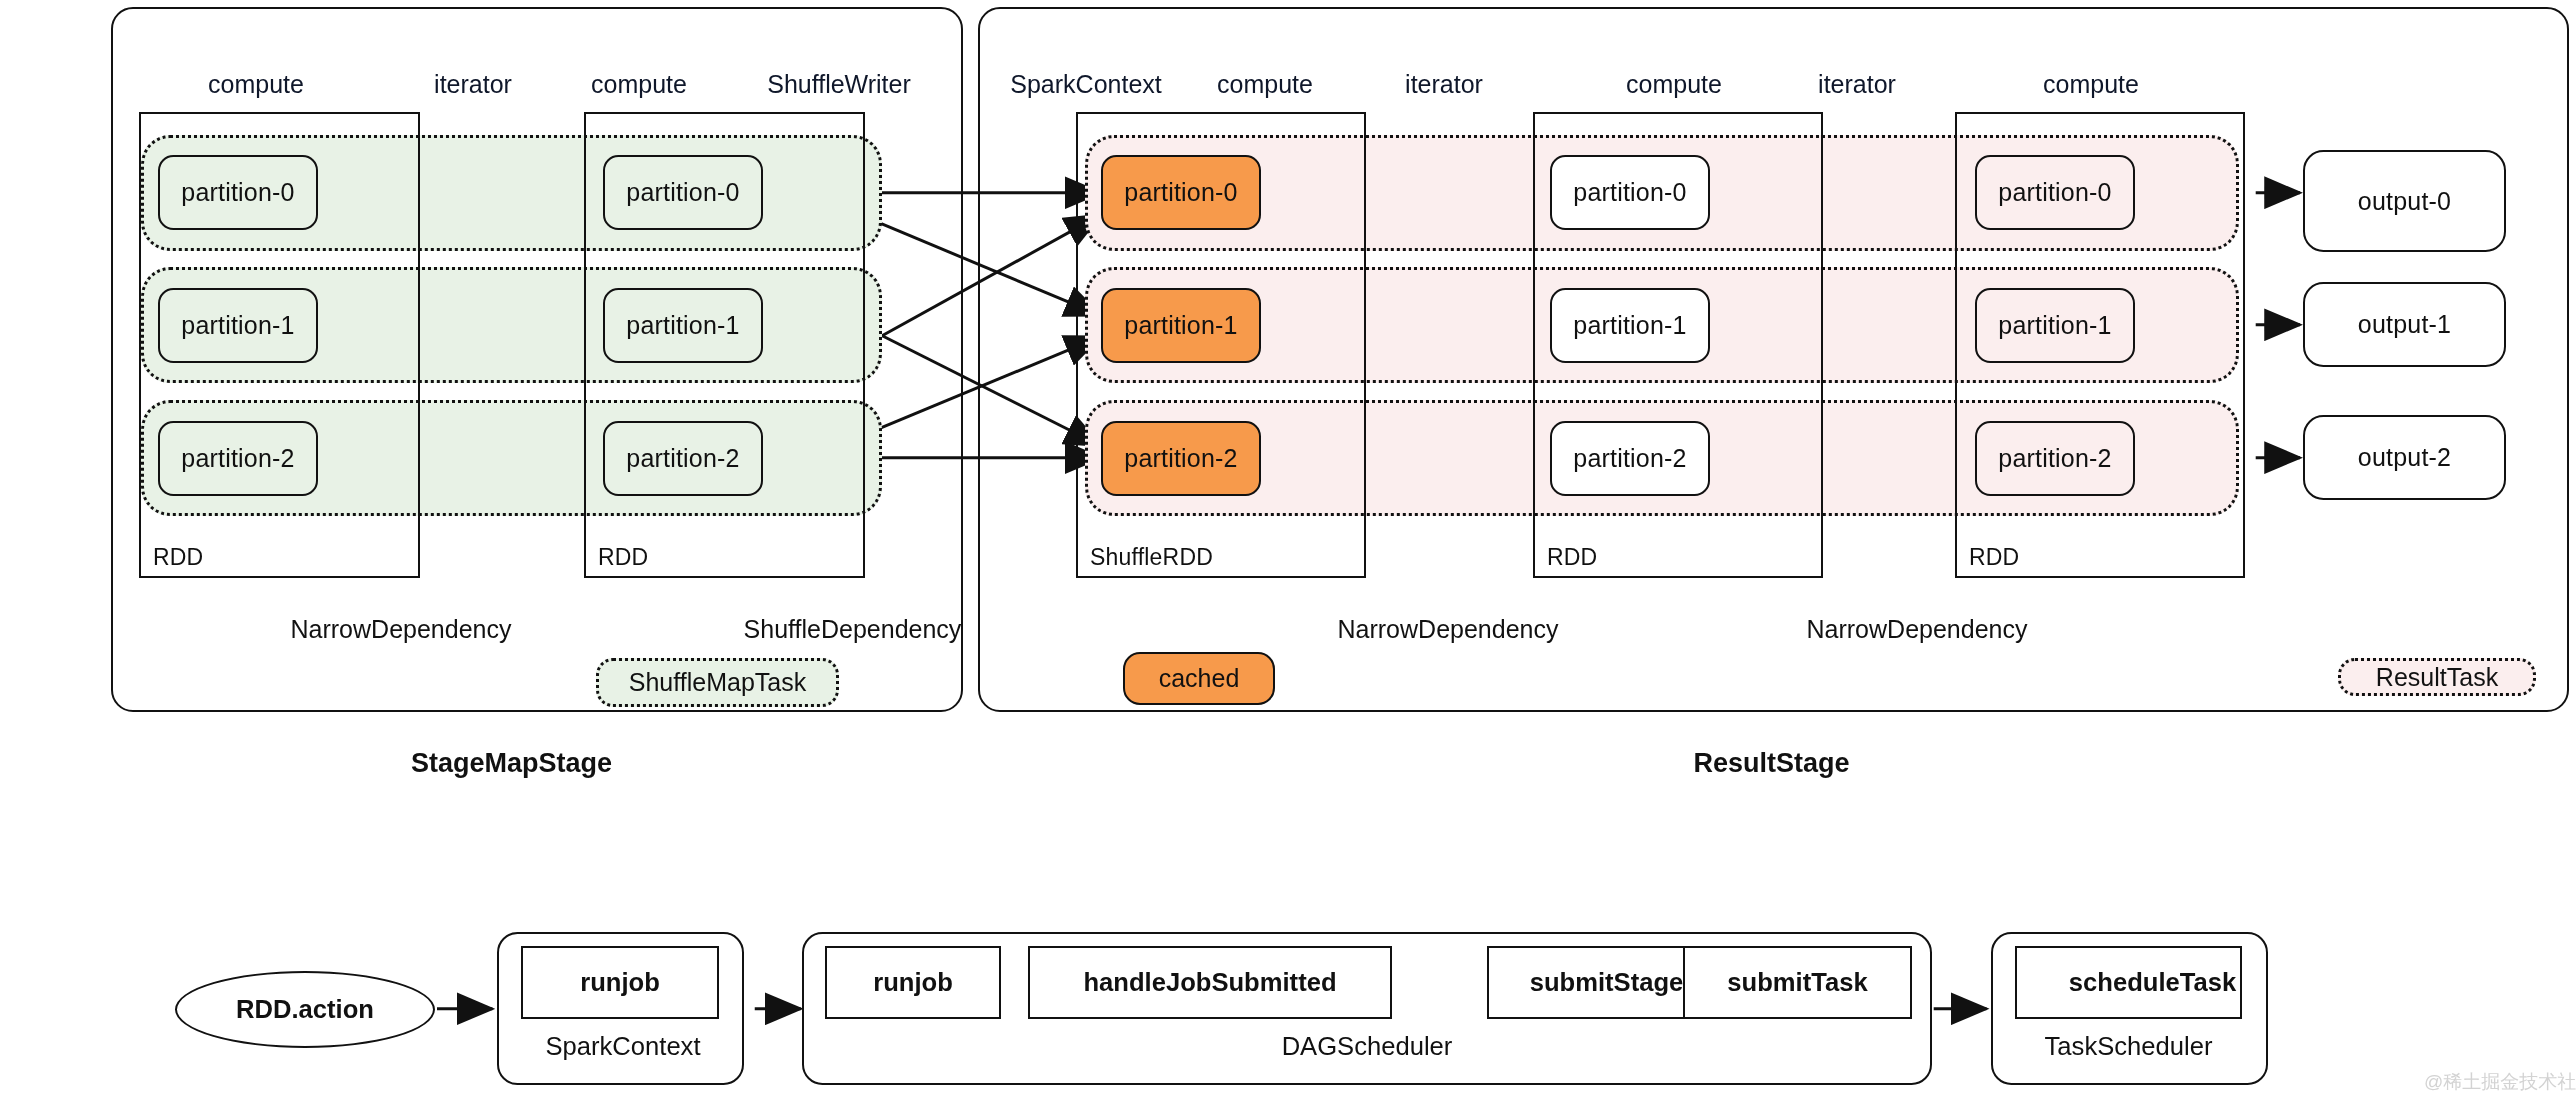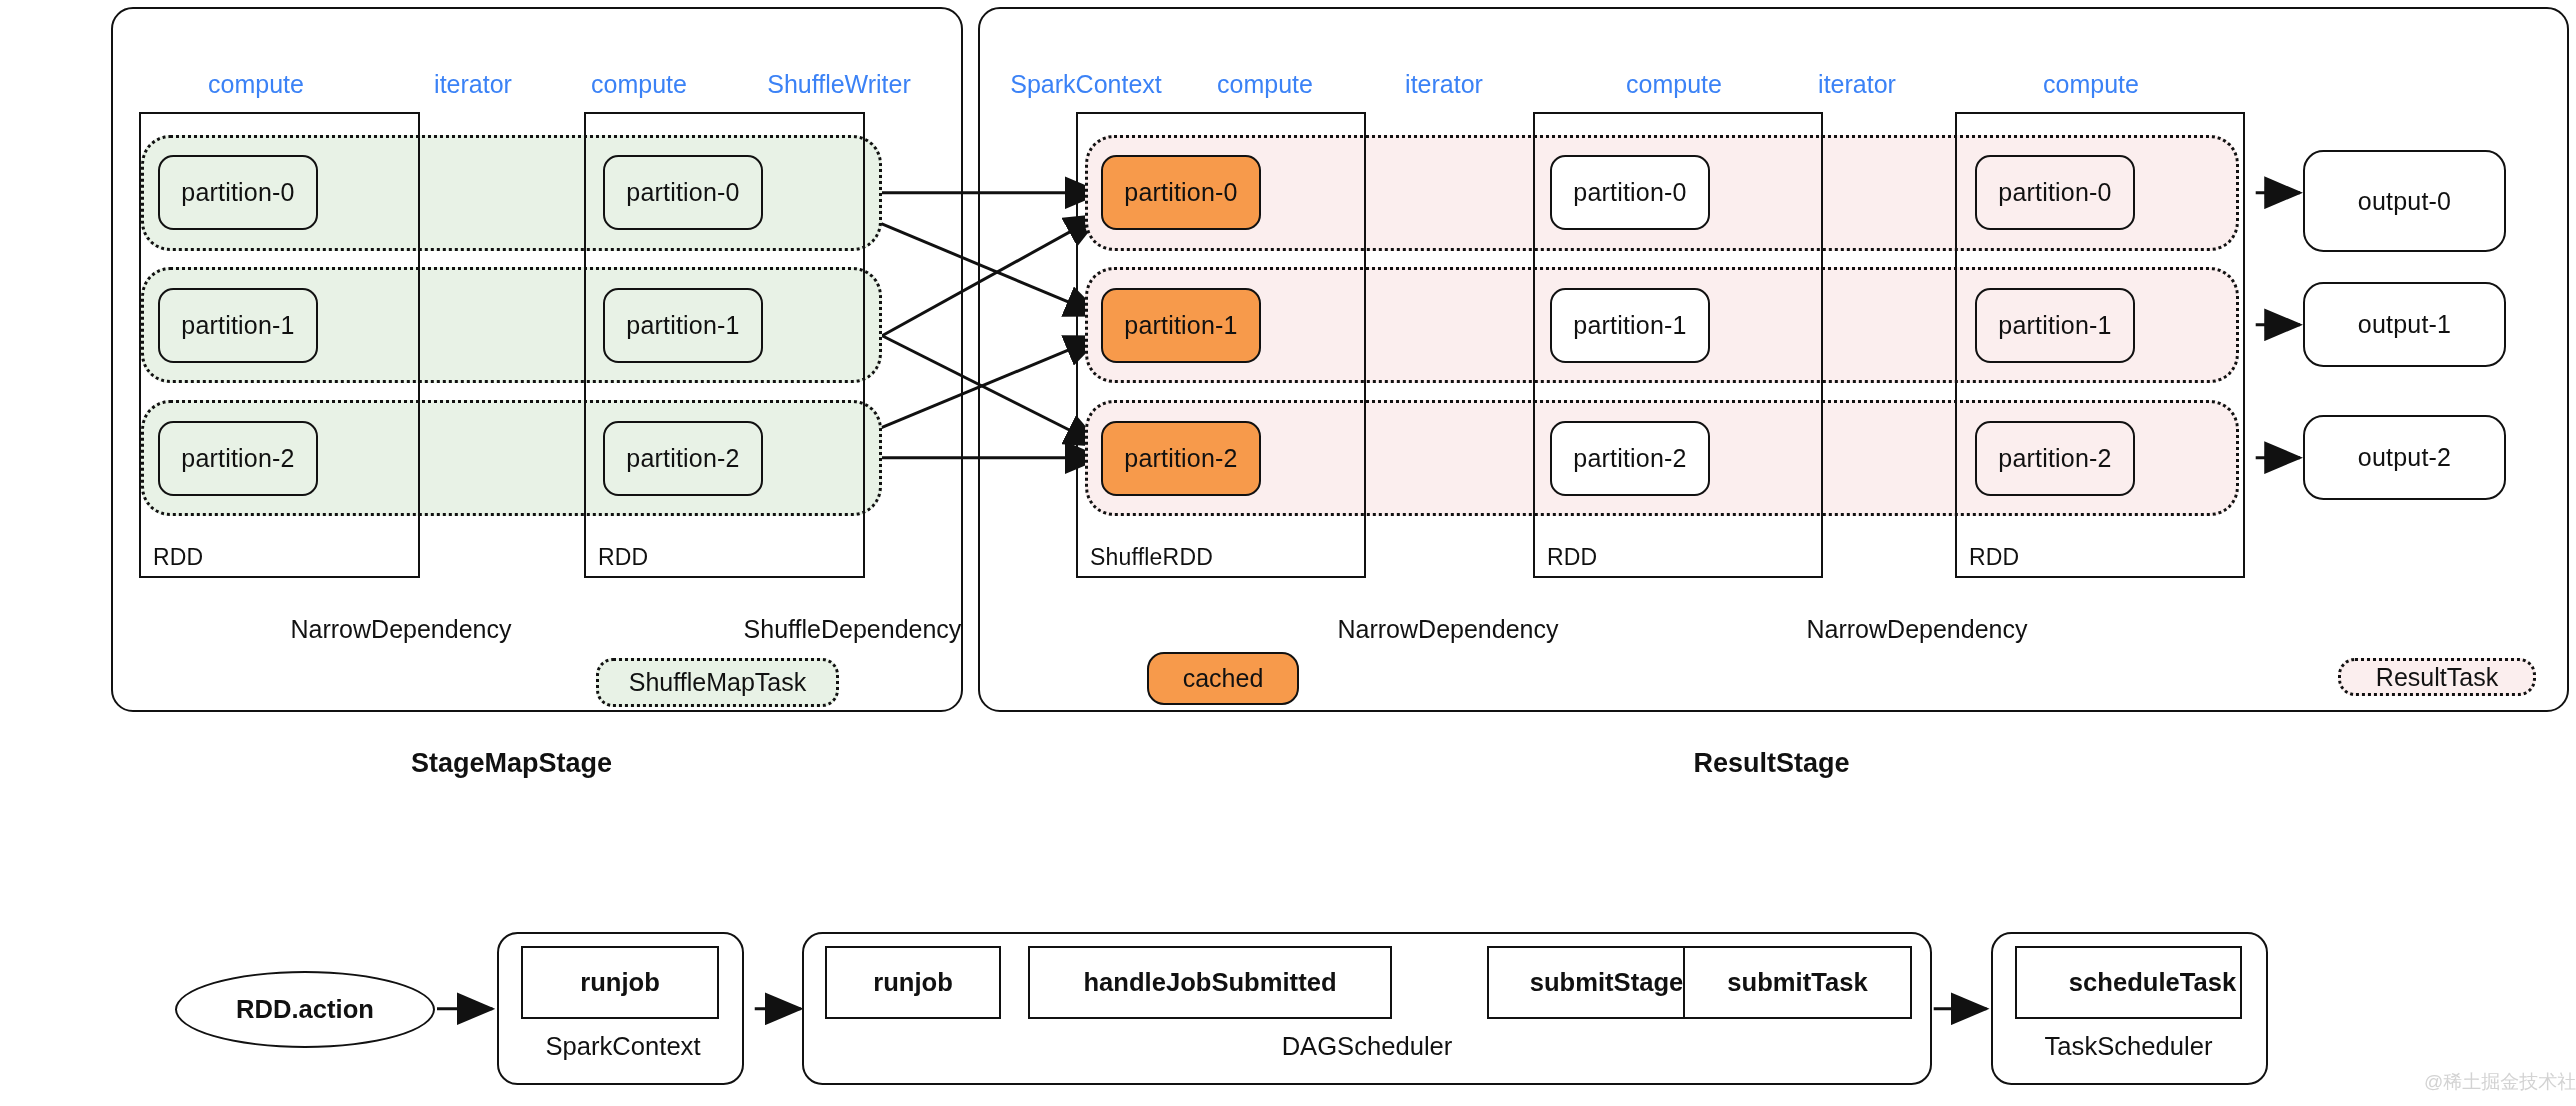--- a/index.html
+++ b/index.html
@@ -25,21 +25,21 @@
 
   
   .pill{border:2.6px solid #111;border-radius:15.3px;display:flex;align-items:center;
         justify-content:center;font-size:25px;white-space:nowrap;letter-spacing:0.2px;}
   .pill.green{background:#e8f2e6;}
   .pill.pink{background:#fbeeee;}
   .pill.orange{background:#f79a4b;}
   .pill.white{background:#fff;}
 
   
-  .op-label{font-size:25px;color:#3b82f6;white-space:nowrap;text-align:center;}
+  .op-label{font-size:25px;color:#0f172a;white-space:nowrap;text-align:center;}
 
   
   .dep-label{font-size:25px;color:#111;white-space:nowrap;text-align:center;}
 
   
   .stage-caption{font-size:27px;font-weight:bold;color:#111;white-space:nowrap;text-align:center;}
 
   
   .badge{display:flex;align-items:center;justify-content:center;font-size:25px;
          white-space:nowrap;border-radius:17px;}
@@ -174,21 +174,21 @@
   <div class="abs pill pink" style="left:1975px;top:288px;width:160px;height:75px;">partition-1</div>
   <div class="abs pill pink" style="left:1975px;top:421px;width:160px;height:75px;">partition-2</div>
 
   <div class="abs pill white" style="left:2303px;top:150px;width:203px;height:102px;border-radius:20.4px;">output-0</div>
   <div class="abs pill white" style="left:2303px;top:282px;width:203px;height:85px;border-radius:20.4px;">output-1</div>
   <div class="abs pill white" style="left:2303px;top:415px;width:203px;height:85px;border-radius:20.4px;">output-2</div>
 
   <div class="abs dep-label" style="left:1303px;top:615px;width:290px;">NarrowDependency</div>
   <div class="abs dep-label" style="left:1772px;top:615px;width:290px;">NarrowDependency</div>
 
-  <div class="abs badge cached" style="left:1123px;top:652px;width:152px;height:53px;margin-left:24px;">cached</div>
+  <div class="abs badge cached" style="left:1123px;top:652px;width:152px;height:53px;">cached</div>
 
   <div class="abs badge dotted-pink" style="left:2338px;top:658px;width:198px;height:38px;border-radius:17px;">ResultTask</div>
 
   <div class="abs stage-caption" style="left:1601px;top:748px;width:341px;">ResultStage</div>
 
   <div class="abs ellipse" style="left:175px;top:971px;width:260px;height:77px;">RDD.action</div>
 
   <div class="abs round-container" style="left:497px;top:932px;width:247px;height:153px;"></div>
   <div class="abs sq-box" style="left:521px;top:946px;width:198px;height:73px;">runjob</div>
   <div class="abs comp-label" style="left:521px;top:1032px;width:204px;text-align:center;">SparkContext</div>

